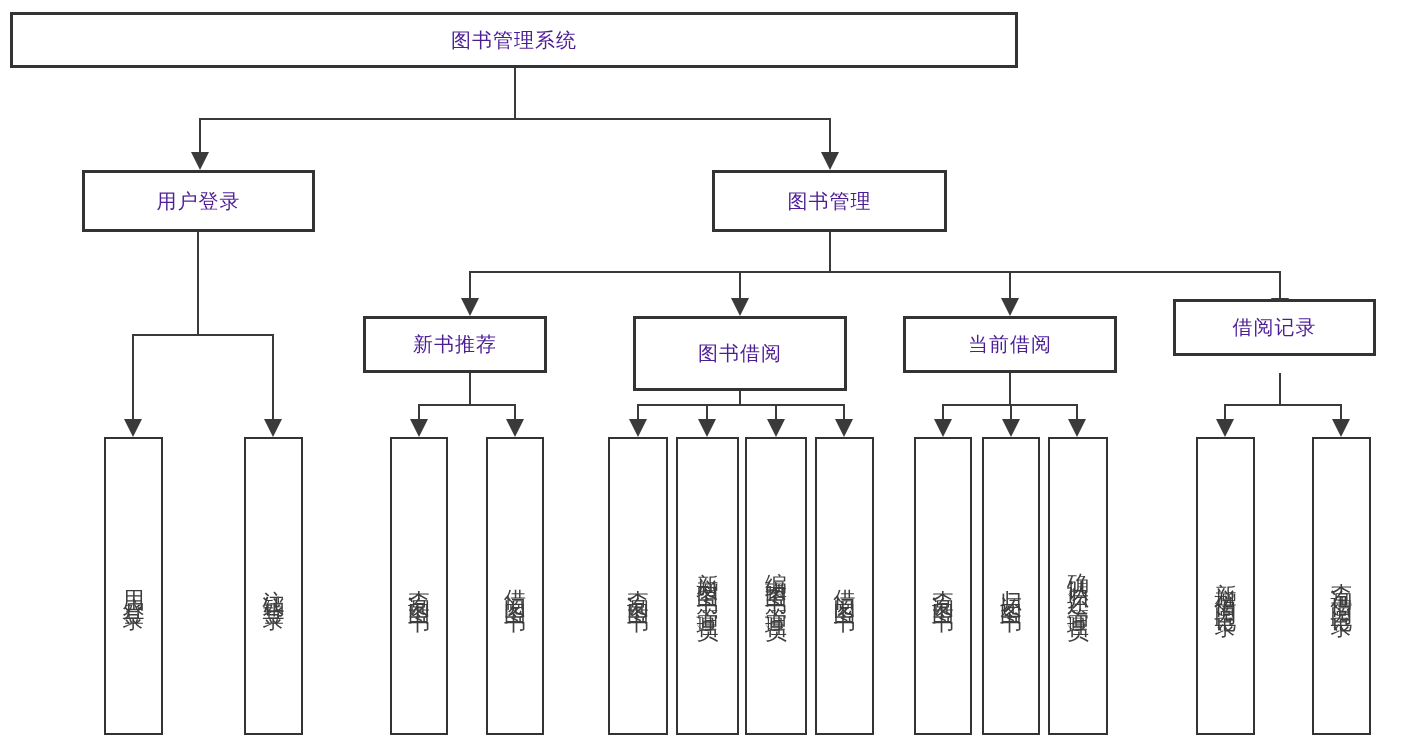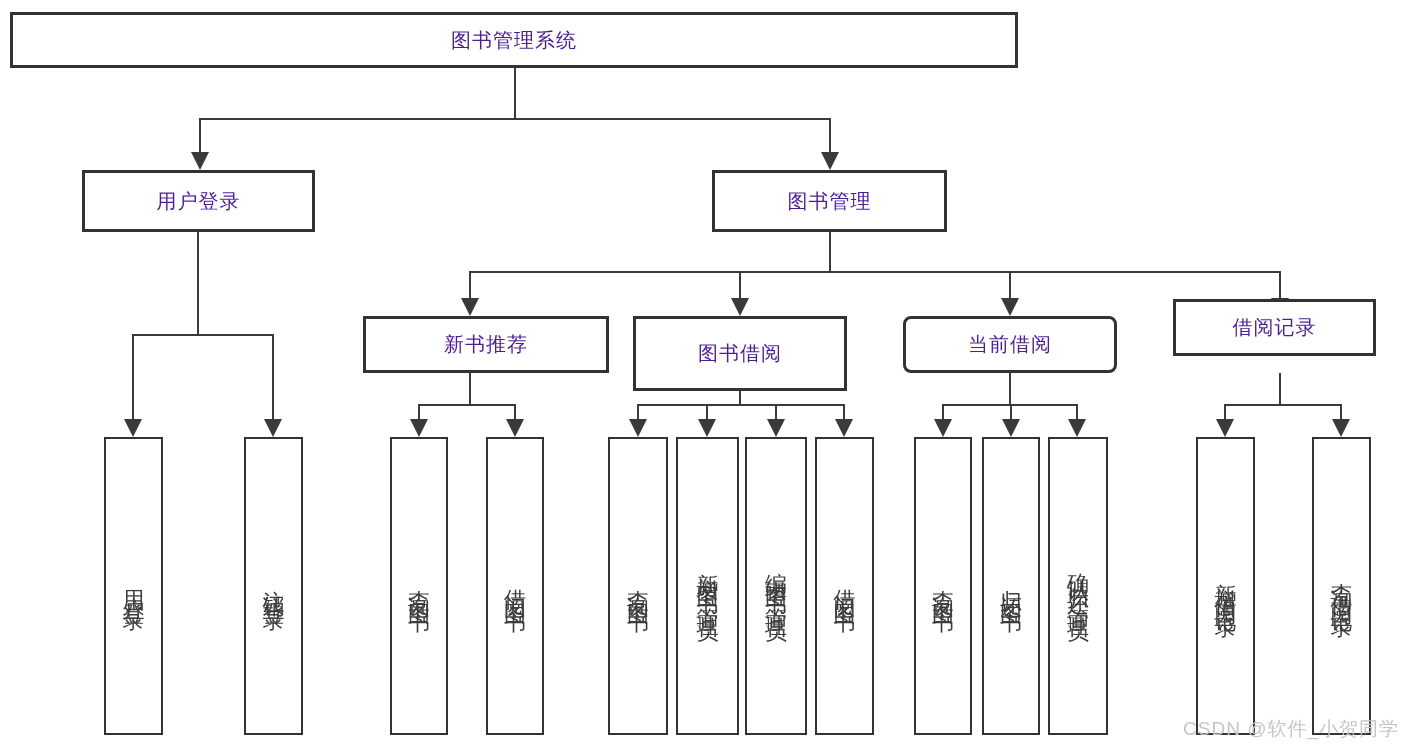--- a/index.html
+++ b/index.html
@@ -58,23 +58,23 @@
 </head>
 <body>
 
 <div class="canvas">
 
   <div class="box" style="left:10px;top:12px;width:1008px;height:56px;">图书管理系统</div>
 
   <div class="box" style="left:82px;top:170px;width:233px;height:62px;">用户登录</div>
   <div class="box" style="left:712px;top:170px;width:235px;height:62px;">图书管理</div>
 
-  <div class="box" style="left:363px;top:316px;width:246px;height:57px;">新书推荐</div>
+  <div class="box" style="left:363px;top:316px;width:184px;height:57px;">新书推荐</div>
   <div class="box" style="left:633px;top:316px;width:214px;height:75px;">图书借阅</div>
-  <div class="box" style="left:903px;top:316px;width:214px;height:57px;border-radius:8px;">当前借阅</div>
+  <div class="box" style="left:903px;top:316px;width:214px;height:57px;">当前借阅</div>
   <div class="box" style="left:1173px;top:299px;width:203px;height:57px;">借阅记录</div>
 
   <div class="leaf" style="left:104px;width:59px;">
     <span>用户登录</span>
   </div>
   <div class="leaf" style="left:244px;width:59px;">
     <span>注销登录</span>
   </div>
 
   <div class="leaf" style="left:390px;width:58px;">
@@ -166,15 +166,14 @@
   <div class="vl" style="left:1076px;top:404px;height:15px;"></div>
   <div class="arrow" style="left:1068px;top:419px;"></div>
 
   <div class="vl" style="left:1279px;top:373px;height:31px;"></div>
   <div class="hl" style="left:1224px;top:404px;width:117px;"></div>
   <div class="vl" style="left:1224px;top:404px;height:15px;"></div>
   <div class="arrow" style="left:1216px;top:419px;"></div>
   <div class="vl" style="left:1340px;top:404px;height:15px;"></div>
   <div class="arrow" style="left:1332px;top:419px;"></div>
 
-  <div class="watermark">CSDN @软件_小贺同学</div>
 
 </div>
 
 </body></html>

